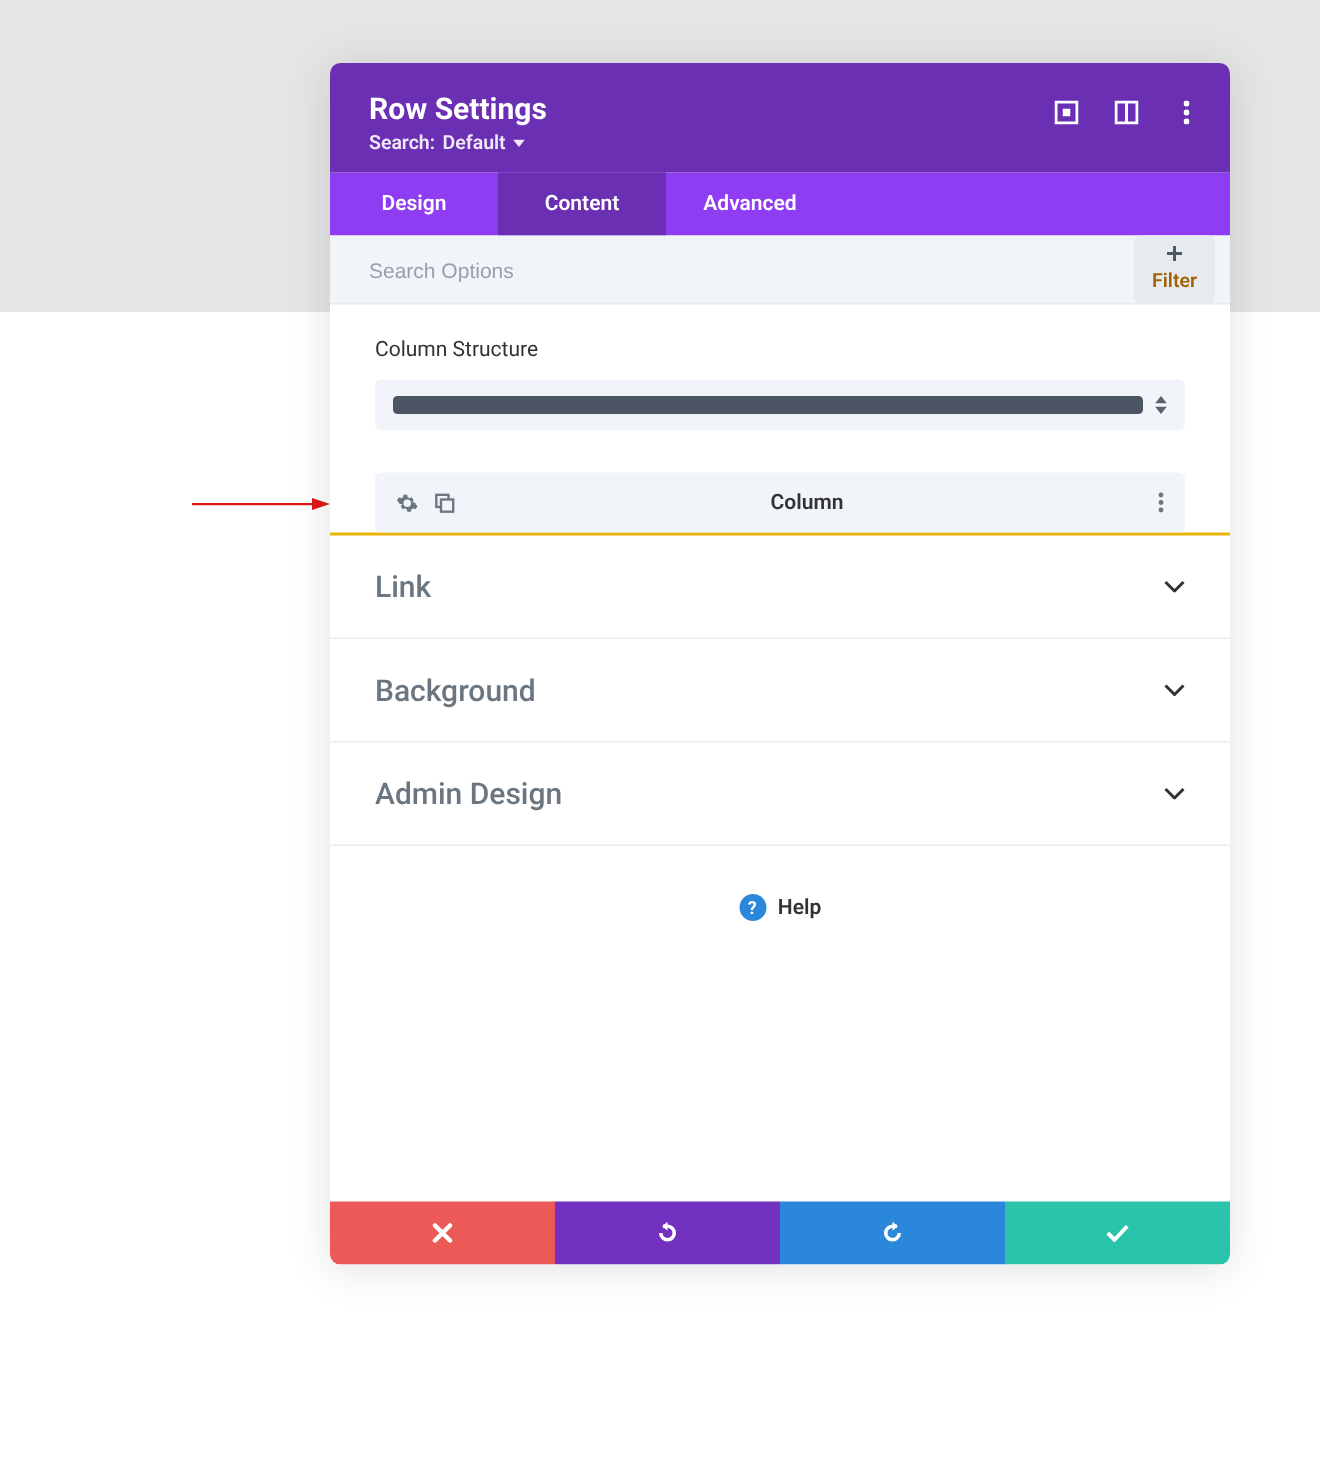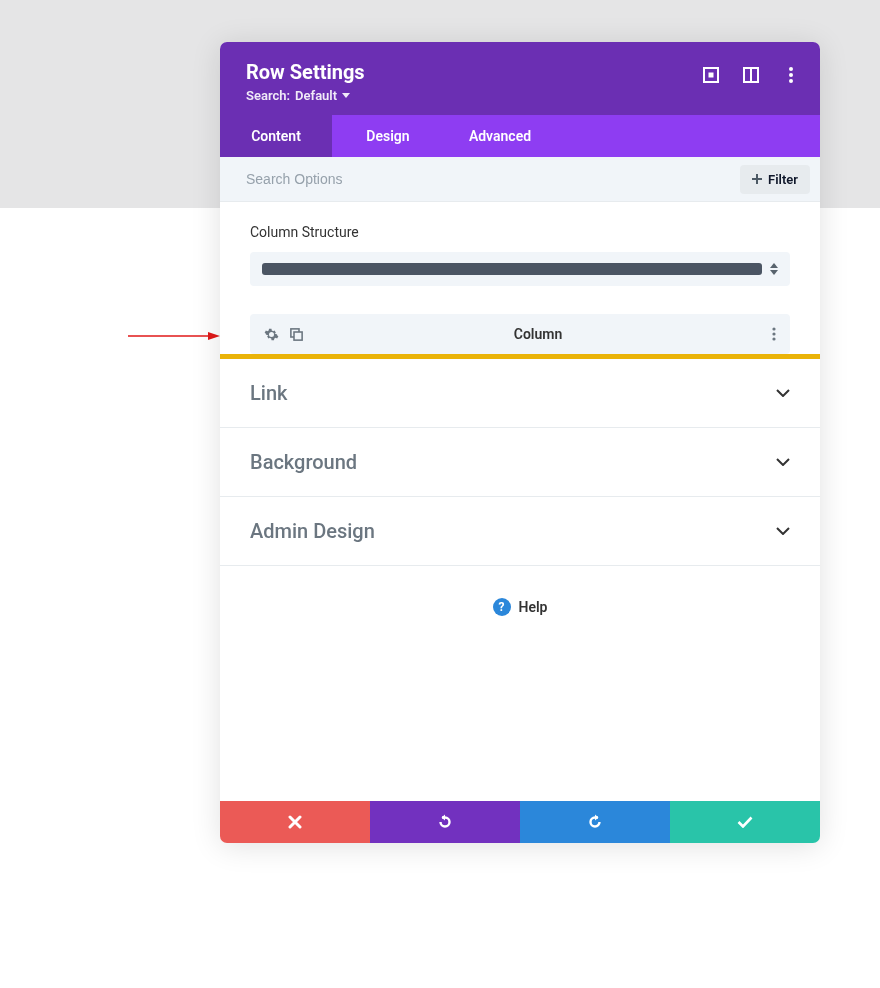--- a/index.html
+++ b/index.html
@@ -28,21 +28,21 @@
   .modal-title { font-size: 20px; font-weight: 700; line-height: 1.2; }
   .modal-preset { font-size: 13px; font-weight: 600; color: rgba(255,255,255,0.9); margin-top: 4px; display: flex; align-items: center; gap: 5px; }
   .header-icons { position: absolute; right: 20px; top: 24px; display: flex; gap: 22px; align-items: center; }
   .header-icon { width: 18px; height: 18px; color: #fff; cursor: pointer; display:flex; align-items:center; justify-content:center;}
   .tabs { display: flex; background: #8e3df2; }
   .tab { padding: 13px 0; text-align: center; color: #fff; font-size: 14px; font-weight: 600; cursor: pointer; width: 112px; }
   .tab.active { background: #6b2fb3; }
   .search-row { display: flex; align-items: center; background: #f1f5f9; border-bottom: 1px solid #e7ebee; }
   .search-input { flex: 1; border: none; background: transparent; padding: 14px 26px; font-size: 14px; color: #96a1ab; outline: none; }
   .search-input::placeholder { color: #96a1ab; }
-  .filter-btn { display: flex; align-items: center; gap: 6px; background: #e7ebee; color: #0f172a; font-size: 13px; font-weight: 600; padding: 7px 12px; border-radius: 4px; margin-right: 10px; cursor: pointer; }
+  .filter-btn { display: flex; align-items: center; gap: 6px; background: #e7ebee; color: #a16207; font-size: 13px; font-weight: 600; padding: 7px 12px; border-radius: 4px; margin-right: 10px; cursor: pointer; flex-direction: column; }
   .body { flex: 1; overflow: auto; }
   .section-pad { padding: 22px 30px 0 30px; }
   .field-label { font-size: 14px; font-weight: 400; color: #333; margin-bottom: 12px; }
   .col-structure {
     background: #f1f5f9;
     border-radius: 4px;
     height: 34px;
     display: flex; align-items: center; padding: 0 12px; gap: 8px;
     cursor: pointer;
   }
@@ -60,21 +60,21 @@
   .col-item-icons { display: flex; gap: 10px; color: #6b7680; }
   .col-item-label { position: absolute; left: 0; right: 0; text-align: center; font-size: 14px; font-weight: 600; color: #333; pointer-events: none; padding-left: 36px;}
   .col-item-more { margin-left: auto; color: #6b7680; cursor: pointer; }
   .add-col { text-align: center; margin-top: 26px; margin-bottom: 34px; }
   .add-btn {
     width: 32px; height: 32px; border-radius: 50%;
     background: #c7cbd0; color:#fff; display: inline-flex; align-items:center; justify-content:center;
     cursor: pointer; margin-bottom: 10px;
   }
   .add-label { color: #6b7680; font-size: 14px; font-weight: 600; }
-  .accordion { border-top: 5px solid #eab308; }
+  .accordion { border-top: 2px solid #eab308; }
   .acc-item { border-bottom: 1px solid #e7ebee; display: flex; align-items: center; justify-content: space-between; padding: 22px 30px; cursor: pointer; }
   .acc-title { font-size: 20px; color: #6b7680; font-weight: 500; }
   .acc-chev { color: #333; }
   .help-row { display: flex; align-items: center; justify-content: center; gap: 8px; padding: 32px 0; color: #333; font-weight: 600; font-size: 14px; cursor: pointer;}
   .help-badge { width:18px; height:18px; border-radius:50%; background:#2b87da; color:#fff; display:flex; align-items:center; justify-content:center; font-size:12px; font-weight:700;}
   .footer { display: flex; height: 42px; }
   .fbtn { flex: 1; color:#fff; display:flex; align-items:center; justify-content:center; cursor:pointer; font-size:16px; }
   .fbtn.cancel { background:#eb5a56; }
   .fbtn.undo { background:#7231bf; }
   .fbtn.redo { background:#2b87da; }
@@ -118,22 +118,22 @@
         <svg width="4" height="16" viewBox="0 0 4 16">
             <circle cx="2" cy="2" r="2" fill="#fff"></circle>
             <circle cx="2" cy="8" r="2" fill="#fff"></circle>
             <circle cx="2" cy="14" r="2" fill="#fff"></circle>
           </svg>
       </div>
     </div>
   </div>
 
   <div class="tabs">
+    <div class="tab">Design</div>
     <div class="tab active">Content</div>
-    <div class="tab">Design</div>
     <div class="tab">Advanced</div>
   </div>
 
   <div class="search-row">
     <input class="search-input" type="text" placeholder="Search Options" style="">
     <div class="filter-btn">
       <svg width="10" height="10" viewBox="0 0 10 10">
           <path d="M5 0 V10 M0 5 H10" stroke="#4d5a65" stroke-width="2"></path>
         </svg>
       <span>Filter</span>

